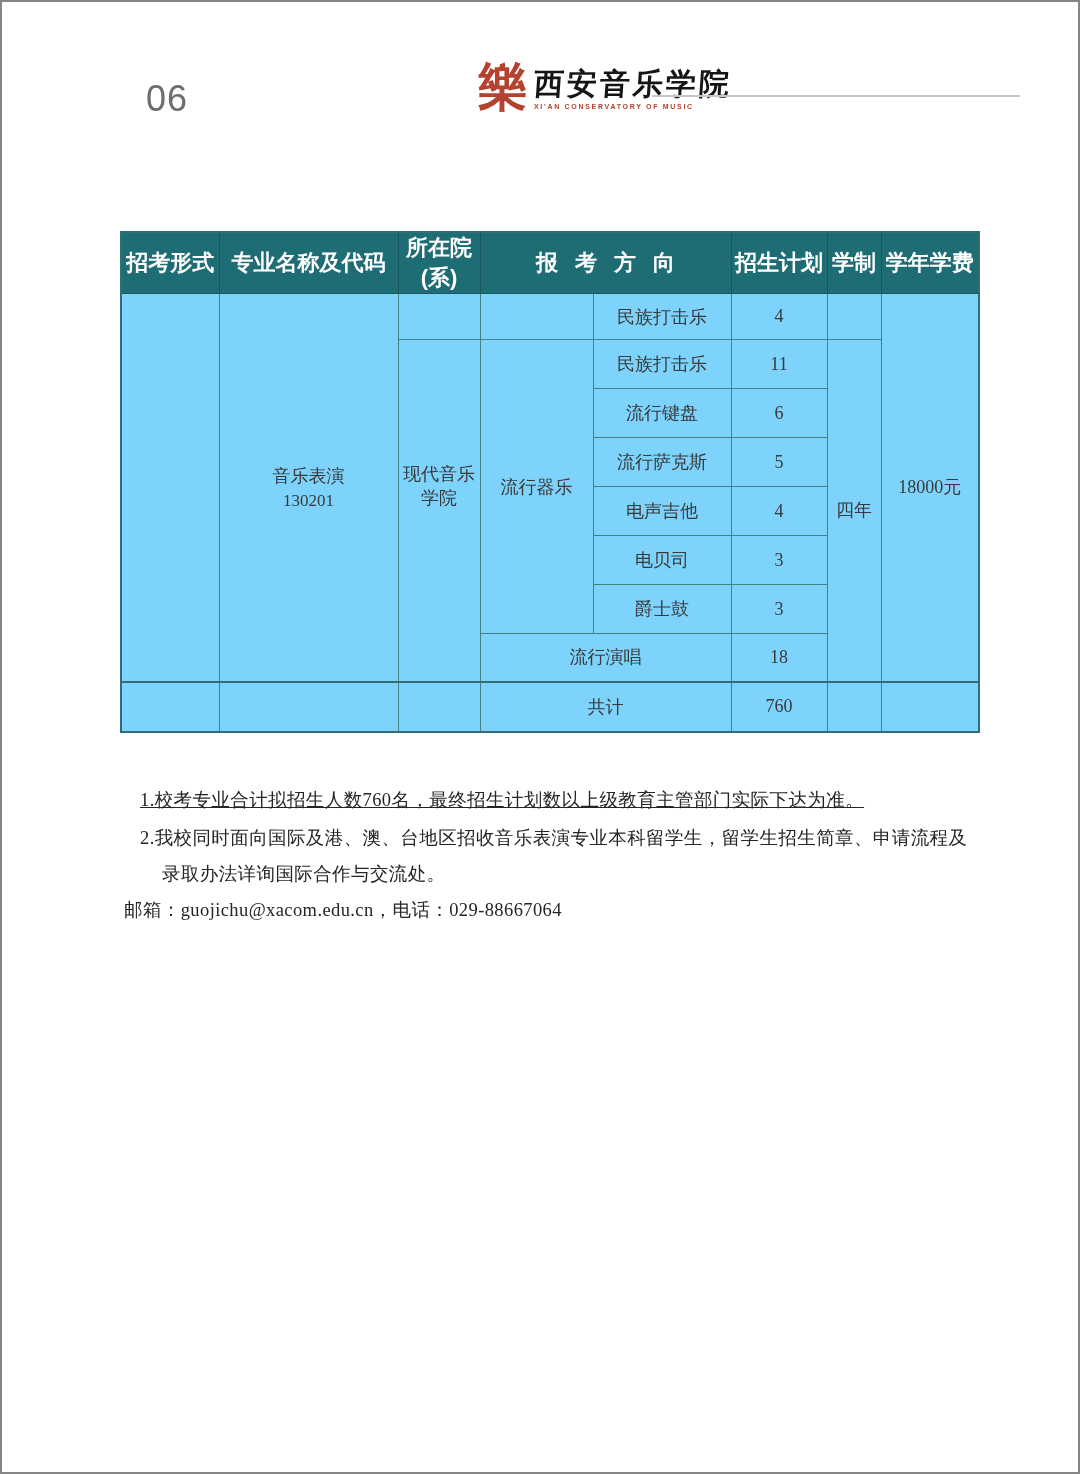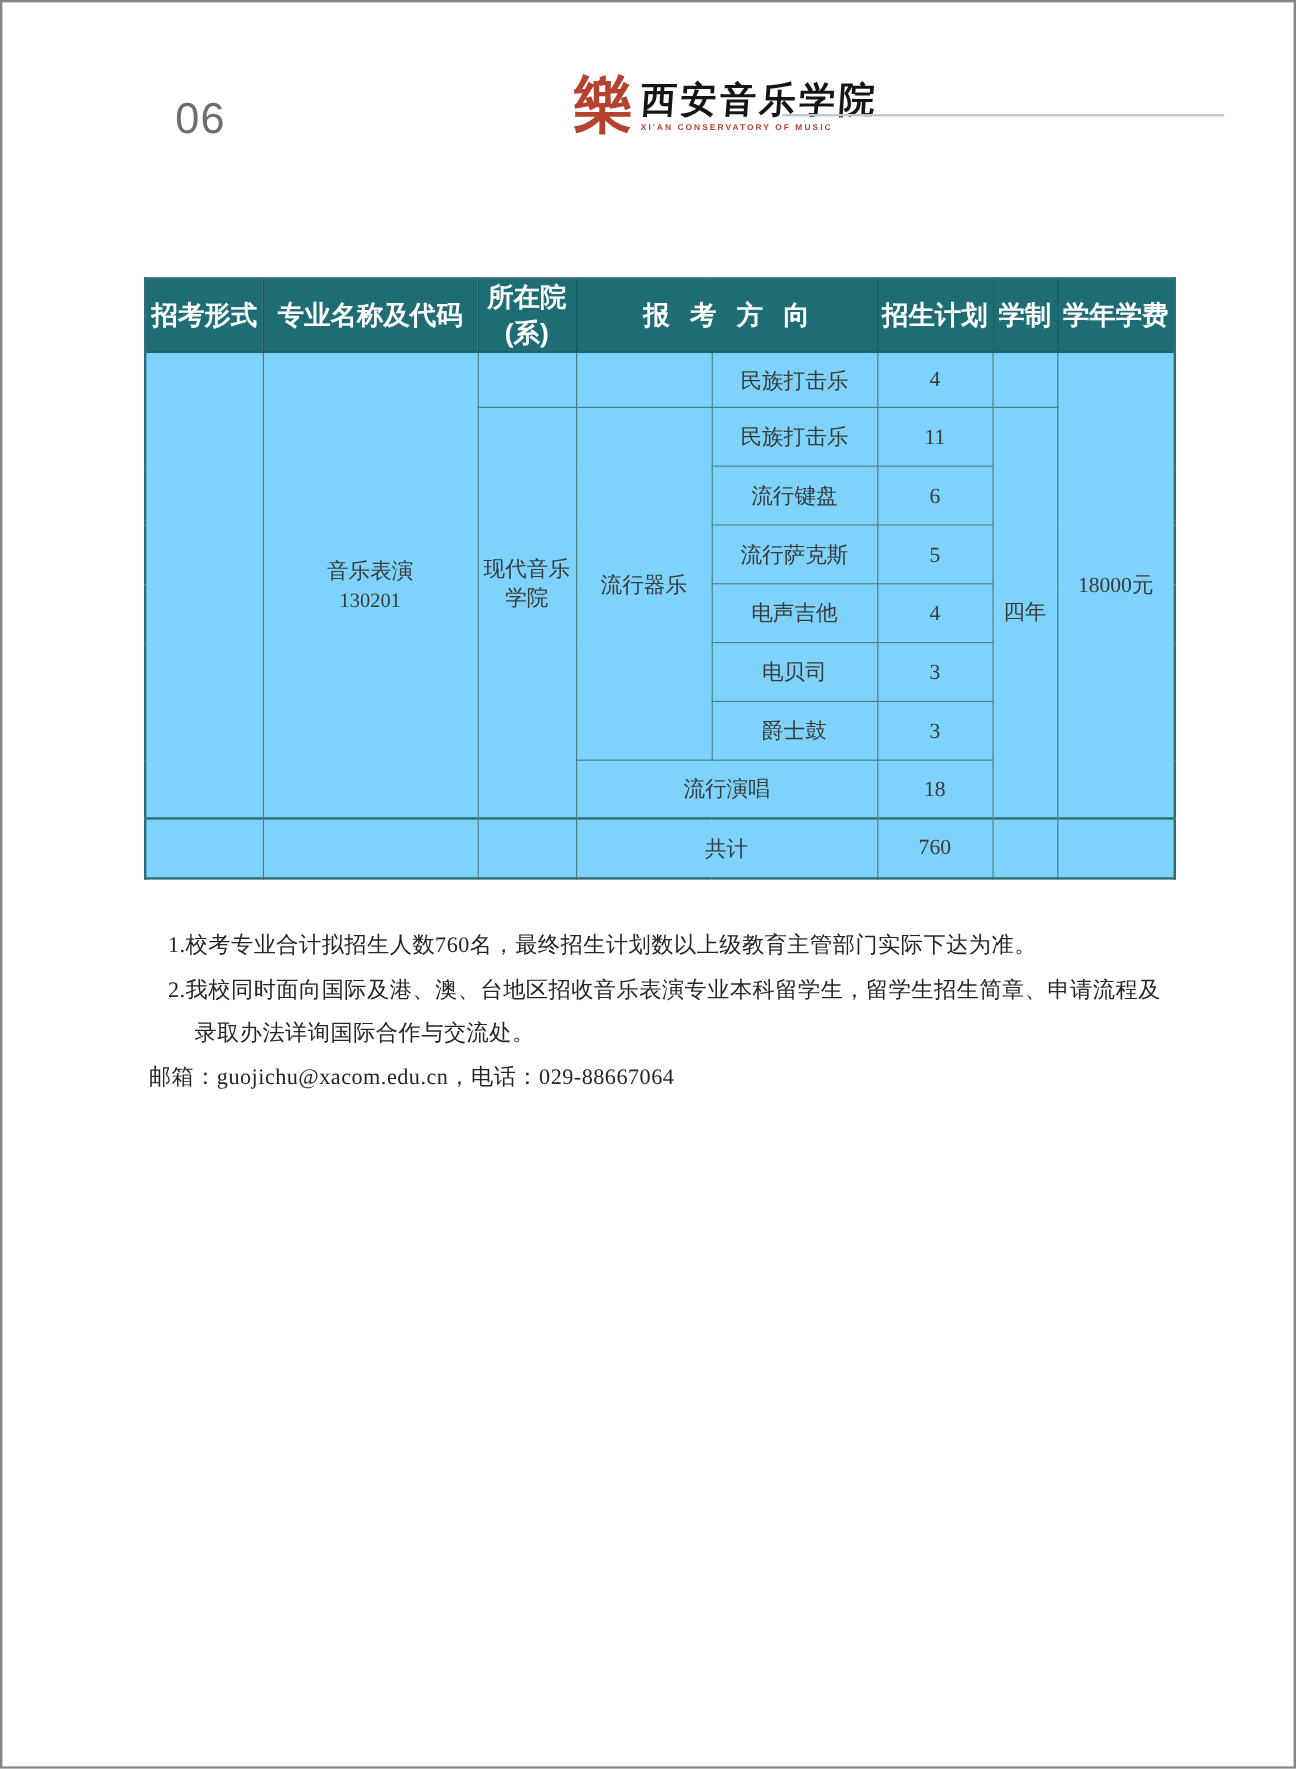--- a/index.html
+++ b/index.html
@@ -53,21 +53,21 @@
   .dept-cell { padding-bottom:48px !important; }
   .total-row td { border-top:2px solid #2f6e76;margin-left:20px; }
 
   
   .notes { position:absolute; left:120px; top:760px; width:864px; color:#252525; }
   .notes-title {
     font-family:"Liberation Sans", sans-serif; font-weight:bold;
     font-size:19px; color:#101010;
   }
   .note-line { font-size:18.5px; letter-spacing:0.4px; line-height:20px; }
-  .indent-1 { margin:16px 0 0 18px; }
+  .indent-1 { margin:28px 0 0 18px;text-decoration:underline; }
   .indent-2 { margin:18px 0 0 18px; }
   .indent-3 { margin:16px 0 0 40px; }
   .contact-line { margin:16px 0 0 2px; }
 </style>
 </head>
 <body>
 
 <div class="page">
 
   <div class="page-number">06</div>

